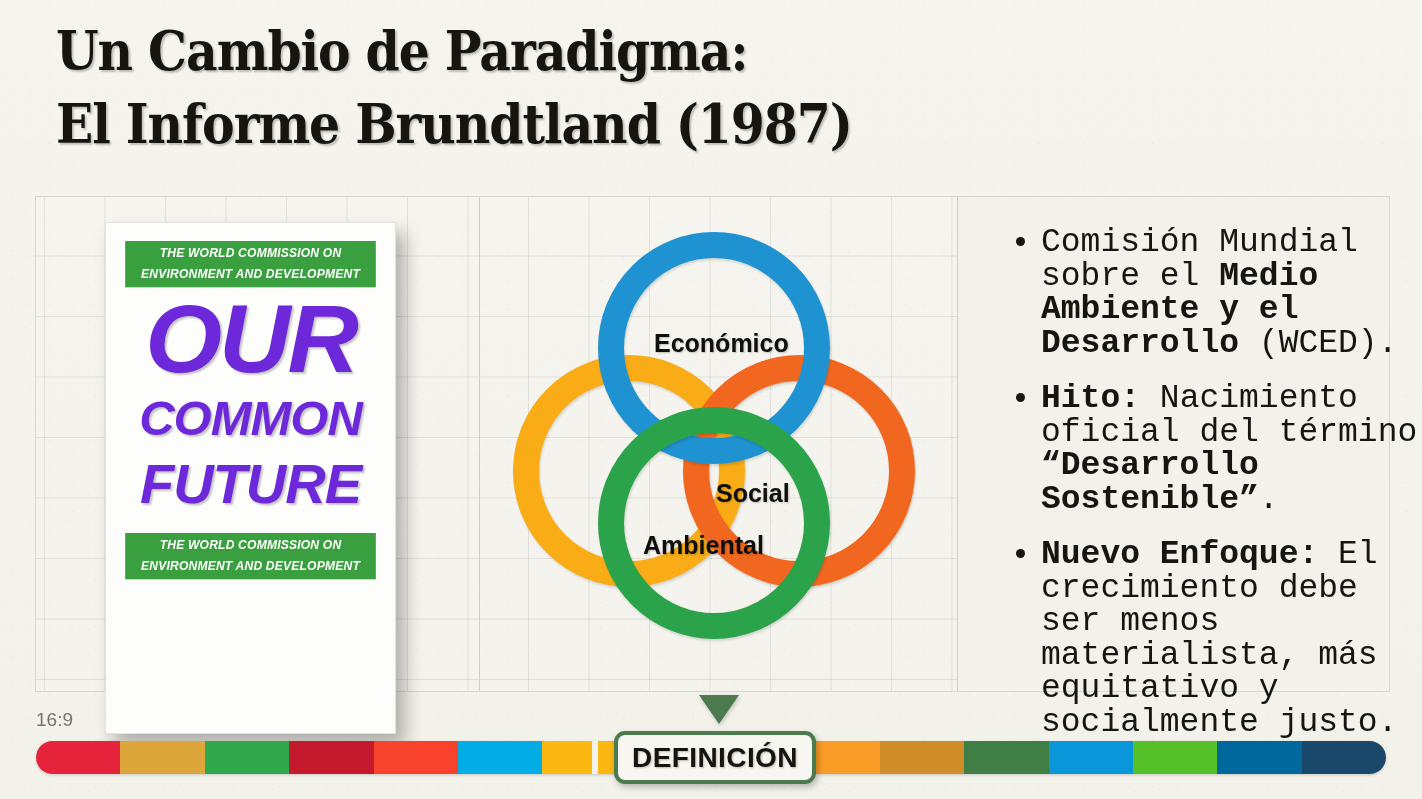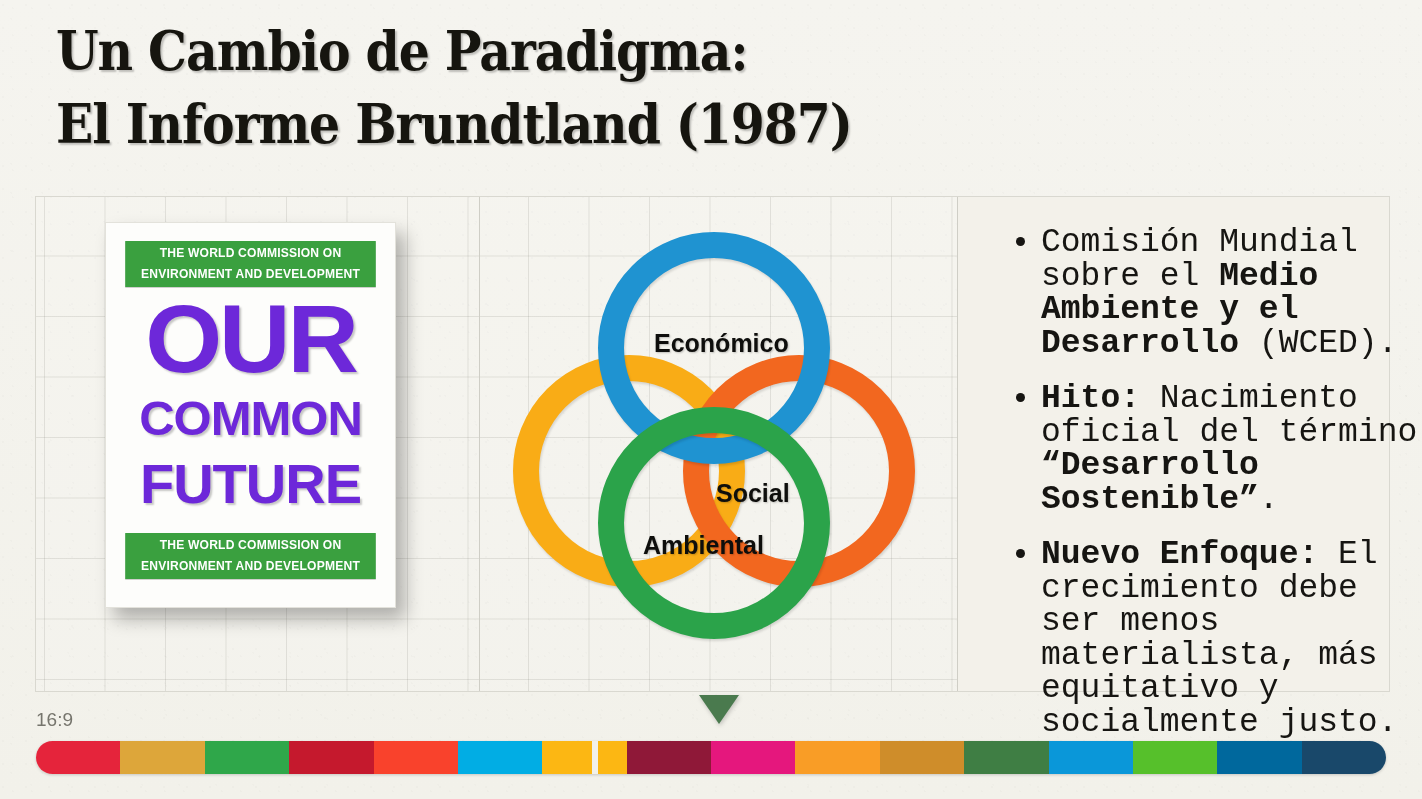--- a/index.html
+++ b/index.html
@@ -57,26 +57,27 @@
   .vdiv{position:absolute;top:0;bottom:0;width:1px;background:#cfcec6;}
   #vdiv1{left:443px;}
   #vdiv2{left:921px;}
   #rightcol{
     position:absolute;left:922px;top:0;right:0;bottom:0;
     background:#f3f1ea;
   }
 
   
   #book{
-    position:absolute;left:105px;top:222px;width:291px;height:386px;
+    position:absolute;left:105px;top:222px;width:291px;height:512px;
     background:#fdfdfb;
     border:1px solid #e3e2db;
     box-shadow:9px 11px 17px rgba(0,0,0,.28);
     box-sizing:border-box;
     padding:18px 14px;
+    font-style:italic;
   }
   .band{
     background:#3aa03f;
     color:#fff;
     text-align:center;
     font-weight:700;
     font-size:12.6px;
     letter-spacing:.2px;
     line-height:21px;
     padding:2px 0;
@@ -214,14 +215,17 @@
       <span style="background: rgb(207, 141, 42);"></span>
       <span style="background: rgb(63, 126, 68);"></span>
       <span style="background: rgb(10, 151, 217);"></span>
       <span style="background: rgb(86, 192, 43);"></span>
       <span style="background: rgb(0, 104, 157);"></span>
       <span style="background: rgb(25, 72, 106);"></span>
     </div>
   <div id="gapL"></div>
 
   <div id="pointer"></div>
+  <div id="badge">
+    <span>DEFINICIÓN</span>
+  </div>
 
 </div>
 
 </body></html>

